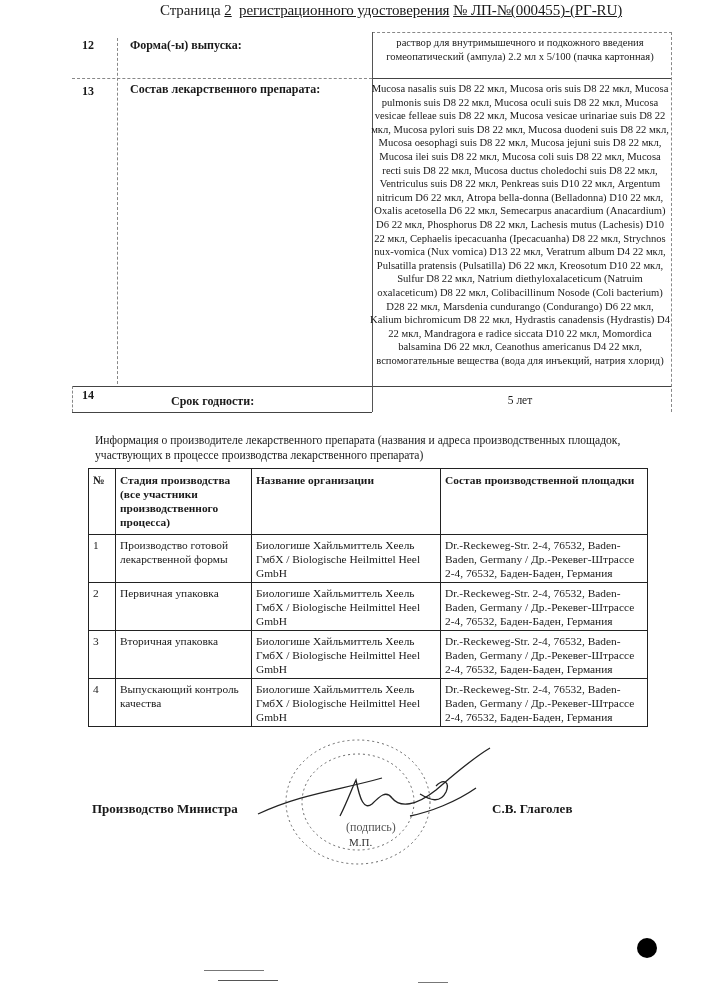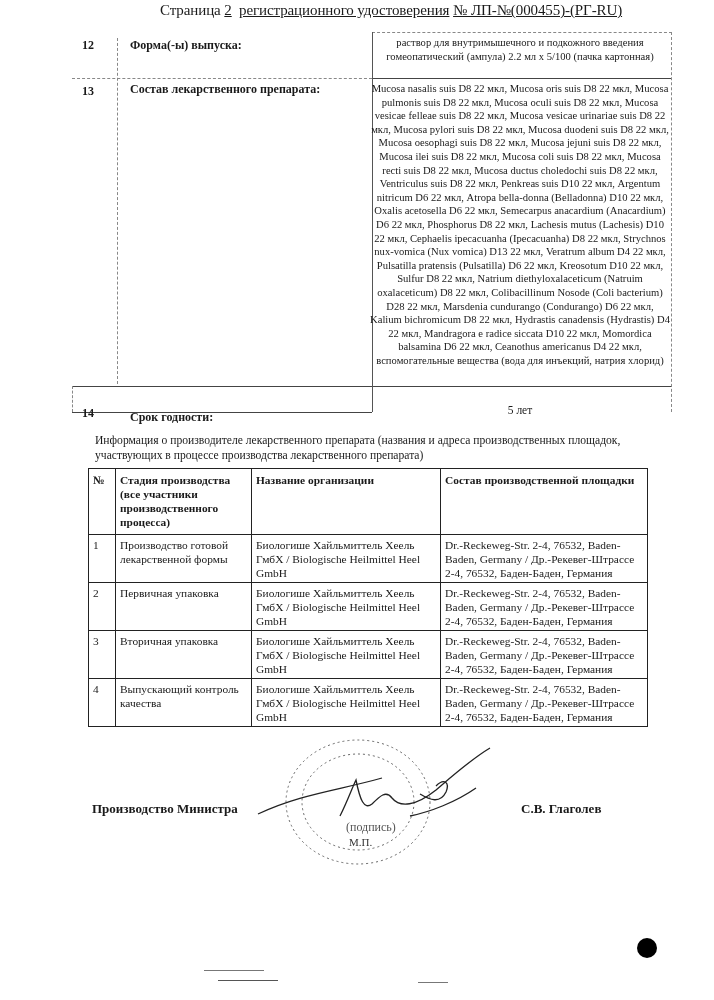--- a/index.html
+++ b/index.html
@@ -23,21 +23,21 @@
 
   
   .t2 { left: 88px; top: 468px; border-collapse: collapse; font-size: 11.4px; line-height: 14px; }
   .t2 td { border: 1.3px solid #222; vertical-align: top; padding: 3px 4px 2px 4px; }
   .t2 th { border: 1.3px solid #222; vertical-align: top; padding: 4px 4px 2px 4px; text-align: left; font-weight: bold; }
   .c0 { width: 18px; } .c1 { width: 127px; } .c2 { width: 180px; } .c3 { width: 198px; }
   .t2 tr.hdr { height: 66px; }
   .t2 tr.r { height: 47px; }
 
   .sig-title { left: 92px; top: 801px; font-weight: bold; font-size: 13px; }
-  .sig-name { left: 492px; top: 801px; font-weight: bold; font-size: 13px; margin-left: 29px; }
+  .sig-name { left: 492px; top: 801px; font-weight: bold; font-size: 13px; }
   .sig-caption { left: 346px; top: 820px; font-size: 12px; color: #555; }
   .stamp-mp { left: 349px; top: 836px; font-size: 11px; color: #333; }
   .dot { left: 637px; top: 938px; width: 20px; height: 20px; border-radius: 50%; background: #000; }
   .noise { height: 1px; background: #777; }
 </style>
 </head>
 <body>
 
 <div class="abs header">
   <span>Страница</span>
@@ -64,23 +64,23 @@
     <div class="val" style="top:6px;text-align:center;">раствор для внутримышечного и подкожного введения гомеопатический (ампула) 2.2 мл x 5/100 (пачка картонная)</div>
   </div>
 
   <div class="row" style="top:50px;">
     <span class="num" style="top:4px;">13</span>
     <span class="lbl" style="top:2px;">Состав лекарственного препарата:</span>
     <div class="val" style="top:2px;">Mucosa nasalis suis D8 22 мкл, Mucosa oris suis D8 22 мкл, Mucosa pulmonis suis D8 22 мкл, Mucosa oculi suis D8 22 мкл, Mucosa vesicae felleae suis D8 22 мкл, Mucosa vesicae urinariae suis D8 22 мкл, Mucosa pylori suis D8 22 мкл, Mucosa duodeni suis D8 22 мкл, Mucosa oesophagi suis D8 22 мкл, Mucosa jejuni suis D8 22 мкл, Mucosa ilei suis D8 22 мкл, Mucosa coli suis D8 22 мкл, Mucosa recti suis D8 22 мкл, Mucosa ductus choledochi suis D8 22 мкл, Ventriculus suis D8 22 мкл, Penkreas suis D10 22 мкл, Argentum nitricum D6 22 мкл, Atropa bella-donna (Belladonna) D10 22 мкл, Oxalis acetosella D6 22 мкл, Semecarpus anacardium (Anacardium) D6 22 мкл, Phosphorus D8 22 мкл, Lachesis mutus (Lachesis) D10 22 мкл, Cephaelis ipecacuanha (Ipecacuanha) D8 22 мкл, Strychnos nux-vomica (Nux vomica) D13 22 мкл, Veratrum album D4 22 мкл, Pulsatilla pratensis (Pulsatilla) D6 22 мкл, Kreosotum D10 22 мкл, Sulfur D8 22 мкл, Natrium diethyloxalaceticum (Natruim oxalaceticum) D8 22 мкл, Colibacillinum Nosode (Coli bacterium) D28 22 мкл, Marsdenia cundurango (Condurango) D6 22 мкл, Kalium bichromicum D8 22 мкл, Hydrastis canadensis (Hydrastis) D4 22 мкл, Mandragora e radice siccata D10 22 мкл, Momordica balsamina D6 22 мкл, Ceanothus americanus D4 22 мкл, вспомогательные вещества (вода для инъекций, натрия хлорид)</div>
   </div>
 
   <div class="row" style="top:358px;">
-    <span class="num" style="top:18px;">14</span>
-    <span class="lbl" style="top:22px;">Срок годности:</span>
-    <div class="val" style="top:16px; font-size:11.5px;">5 лет</div>
+    <span class="num" style="top:0;">14</span>
+    <span class="lbl" style="top:6px;margin-left:41px;">Срок годности:</span>
+    <div class="val" style="top:6px; font-size:11.5px;">5 лет</div>
   </div>
 </div>
 
 <div class="abs info">Информация о производителе лекарственного препарата (названия и адреса производственных площадок, участвующих в процессе производства лекарственного препарата)</div>
 
 <table class="abs t2">
   <tbody>
       <tr class="hdr">
     <th class="c0">№</th>
     <th class="c1">Стадия производства (все участники производственного процесса)</th>

